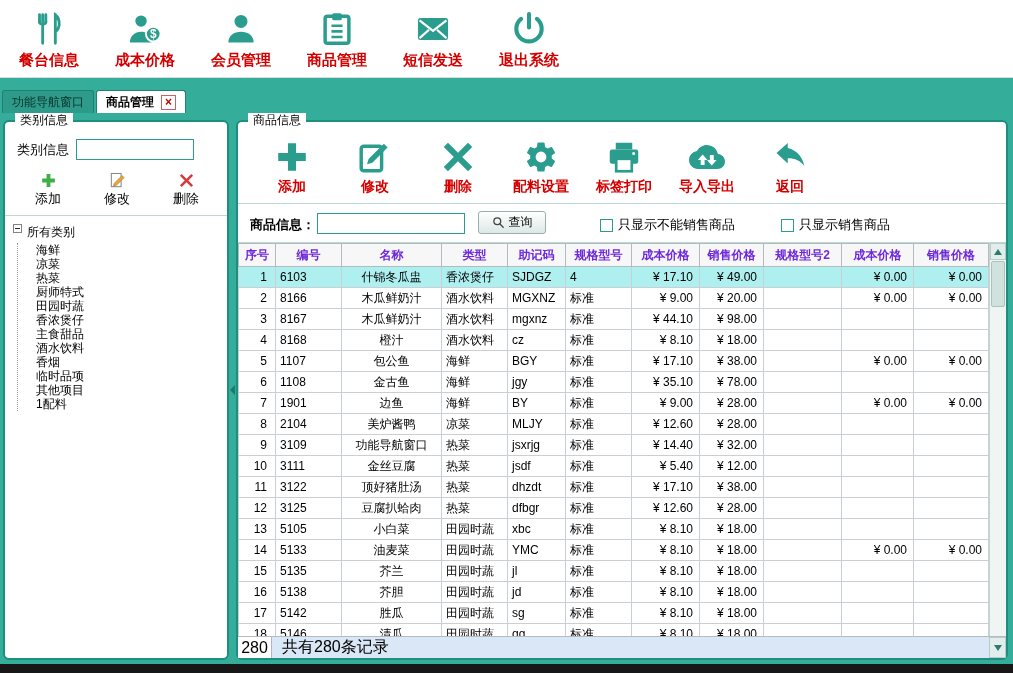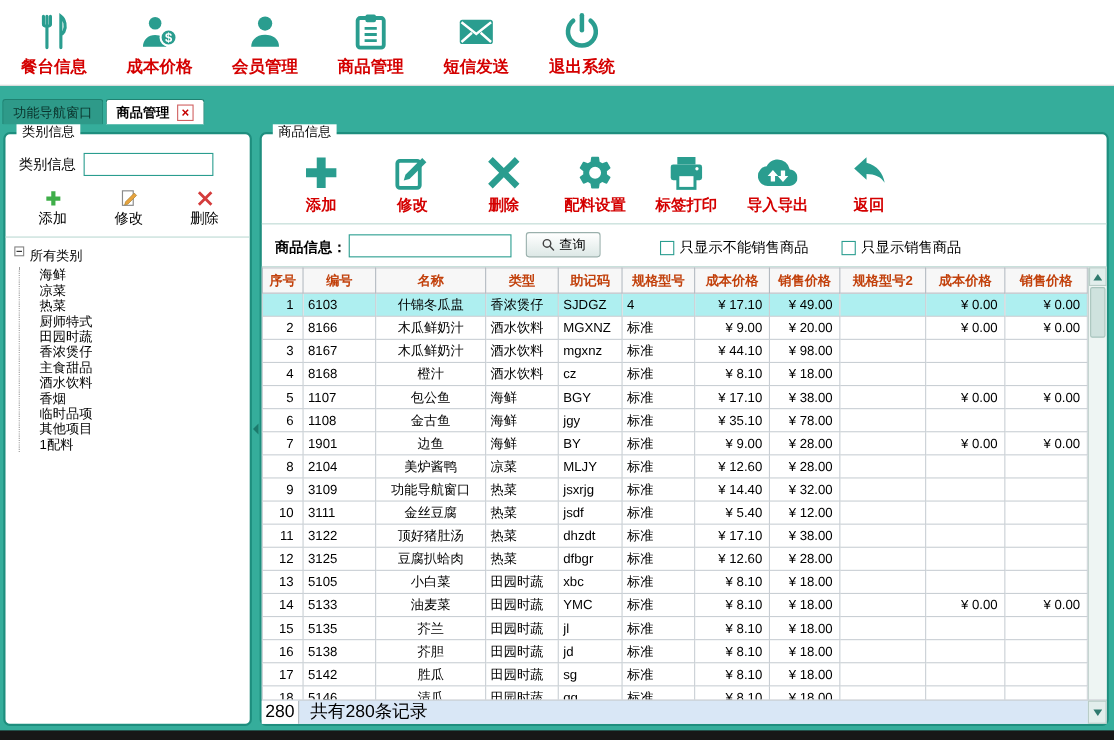--- a/index.html
+++ b/index.html
@@ -50,28 +50,28 @@
   .tool-item{display:flex;flex-direction:column;align-items:center;gap:3px;cursor:pointer;min-width:56px}
   .icon.tool-icon{width:36px;height:36px;color:#2a9d8f}
   .tool-label{color:#d40000;font-weight:bold;font-size:14px;white-space:nowrap}
   .search-row{display:flex;align-items:flex-end;padding:7px 10px 8px 12px;font-size:13px}
   .search-label{font-weight:bold;white-space:nowrap}
   .search-input{width:148px;margin-left:2px}
   .query-btn{margin-left:13px;width:68px;height:23px;display:flex;align-items:center;justify-content:center;gap:4px;font-size:12px;border:1px solid #9ab0ac;border-radius:3px;background:linear-gradient(#ffffff,#dde8e6);cursor:pointer;font-family:inherit;color:#000}
   .icon-14{width:13px;height:13px}
   .chk-wrap{display:flex;align-items:center;gap:5px;cursor:pointer;font-size:13px;white-space:nowrap}
   .chk1{margin-left:54px}
-  .chk2{margin-left:30px}
+  .chk2{margin-left:46px}
   .checkbox{width:13px;height:13px;border:1px solid #2a9d8f;background:#fff;flex:none}
 
   
   .table-wrap{flex:1;display:flex;min-height:0;border-top:1px solid #bcd9d3}
   .grid-scroll{flex:1;overflow:hidden;background:#fff}
   table.grid{border-collapse:collapse;table-layout:fixed;width:100%;font-size:12px}
-  .grid th{background:#f7f7f7;border:1px solid #b3bac0;font-weight:bold;height:23px;padding:0 2px;overflow:hidden;white-space:nowrap;font-size:12px;color:#c2410c}
+  .grid th{background:#f7f7f7;border:1px solid #b3bac0;font-weight:bold;height:23px;padding:0 2px;overflow:hidden;white-space:nowrap;font-size:12px;color:#6d28d9}
   .grid td{border:1px solid #c9cfd4;height:21px;padding:0 4px;overflow:hidden;white-space:nowrap;color:#000}
   .grid tr.selected td{background:#aeeff0}
   td.c0{text-align:right;padding-right:8px}
   td.c2{text-align:center}
   td.c6,td.c7,td.c9,td.c10{text-align:right;padding-right:6px}
 
   
   .v-scrollbar{width:17px;flex:none;display:flex;flex-direction:column;background:#eef5f3;border-left:1px solid #c5d5d1}
   .sb-btn{height:17px;background:#e2eeec;border:1px solid #b9cdc8;display:flex;align-items:center;justify-content:center;cursor:pointer}
   .sb-track{flex:1;position:relative}

